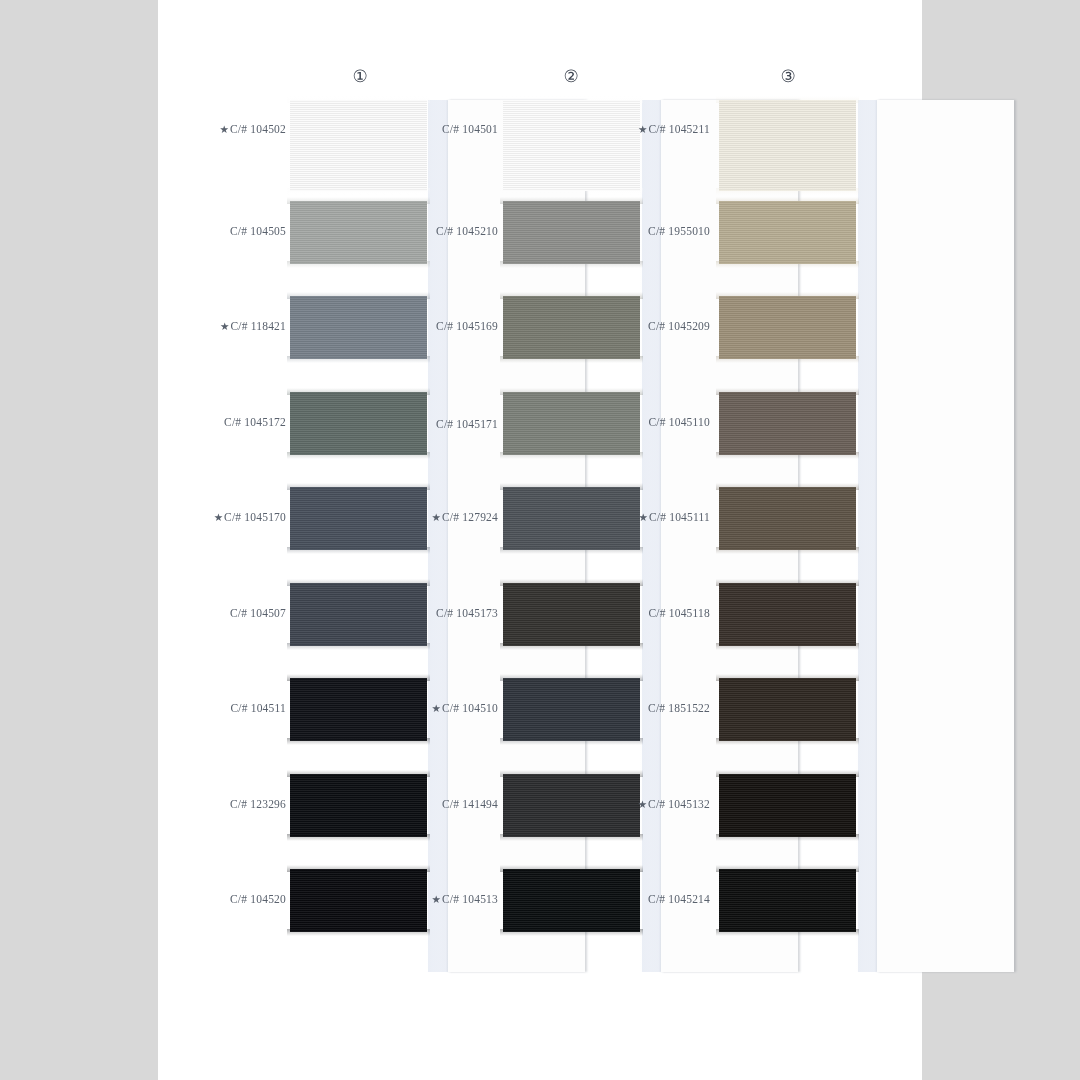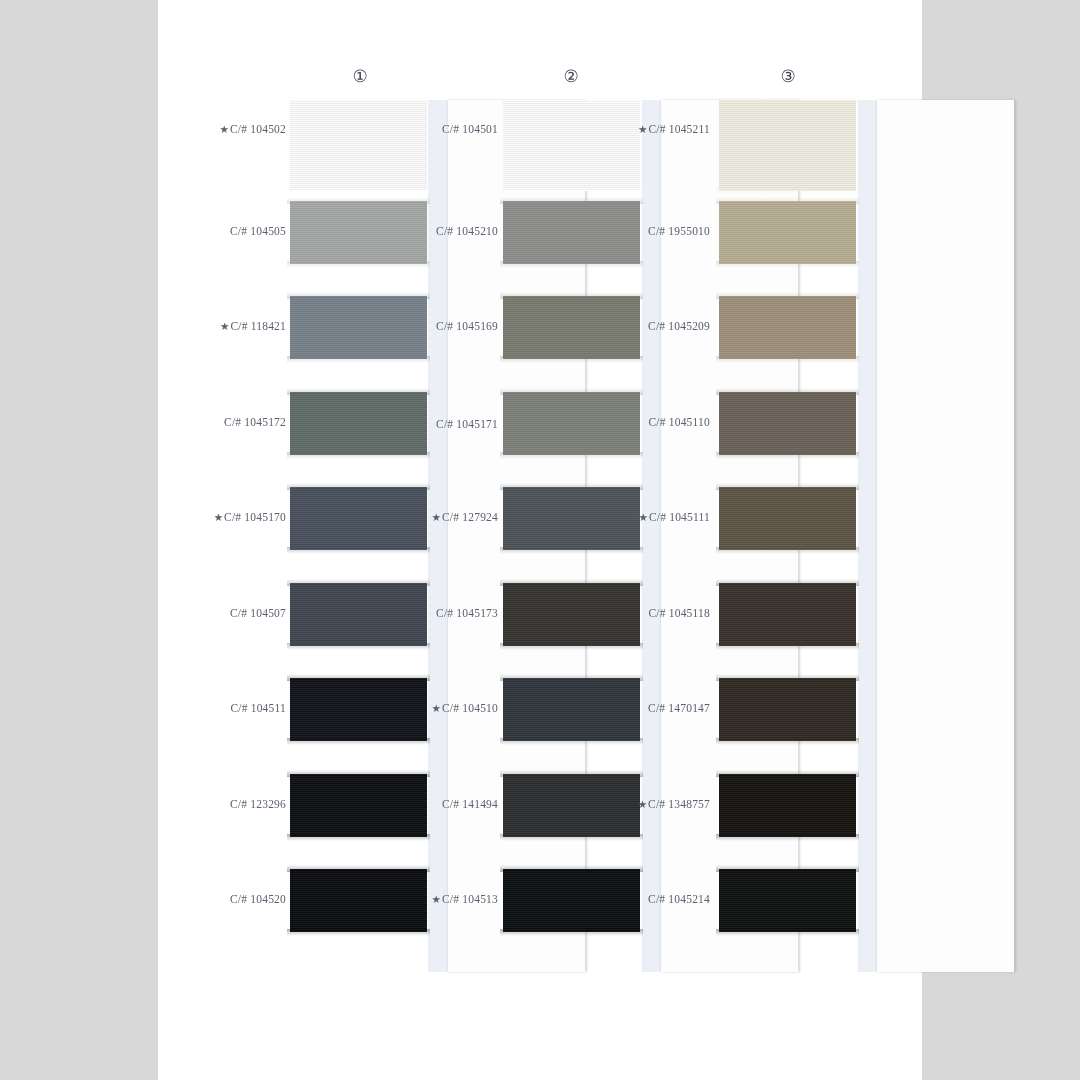--- a/index.html
+++ b/index.html
@@ -240,27 +240,27 @@
         <div class="fib"></div>
         <div class="fuzz-t" style="background: linear-gradient(rgba(56, 48, 42, 0), rgba(56, 48, 42, 0.667));"></div>
         <div class="fuzz-b" style="background: linear-gradient(to top, rgba(56, 48, 42, 0), rgba(56, 48, 42, 0.667));"></div>
       </div>
       <div class="label right" style="left: 422px; width: 130px; top: 606.5px;"><span>C/# 1045118</span></div>
       <div class="swatch" style="left: 561px; top: 678px; background: rgb(46, 39, 33);">
         <div class="fib"></div>
         <div class="fuzz-t" style="background: linear-gradient(rgba(46, 39, 33, 0), rgba(46, 39, 33, 0.667));"></div>
         <div class="fuzz-b" style="background: linear-gradient(to top, rgba(46, 39, 33, 0), rgba(46, 39, 33, 0.667));"></div>
       </div>
-      <div class="label right" style="left: 422px; width: 130px; top: 702px;"><span>C/# 1470147</span></div>
+      <div class="label right" style="left: 422px; width: 130px; top: 702px;"><span>C/# 1851522</span></div>
       <div class="swatch" style="left: 561px; top: 773.5px; background: rgb(20, 18, 15);">
         <div class="fib"></div>
         <div class="fuzz-t" style="background: linear-gradient(rgba(20, 18, 15, 0), rgba(20, 18, 15, 0.667));"></div>
         <div class="fuzz-b" style="background: linear-gradient(to top, rgba(20, 18, 15, 0), rgba(20, 18, 15, 0.667));"></div>
       </div>
-      <div class="label right" style="left: 422px; width: 130px; top: 797.5px;"><span class="star">★</span><span>C/# 1348757</span></div>
+      <div class="label right" style="left: 422px; width: 130px; top: 797.5px;"><span class="star">★</span><span>C/# 1045132</span></div>
       <div class="swatch" style="left: 561px; top: 869px; background: rgb(12, 13, 13);">
         <div class="fib"></div>
         <div class="fuzz-t" style="background: linear-gradient(rgba(12, 13, 13, 0), rgba(12, 13, 13, 0.667));"></div>
         <div class="fuzz-b" style="background: linear-gradient(to top, rgba(12, 13, 13, 0), rgba(12, 13, 13, 0.667));"></div>
       </div>
       <div class="label right" style="left: 422px; width: 130px; top: 893px;"><span>C/# 1045214</span></div>
     </div>
 
 </div>
 

